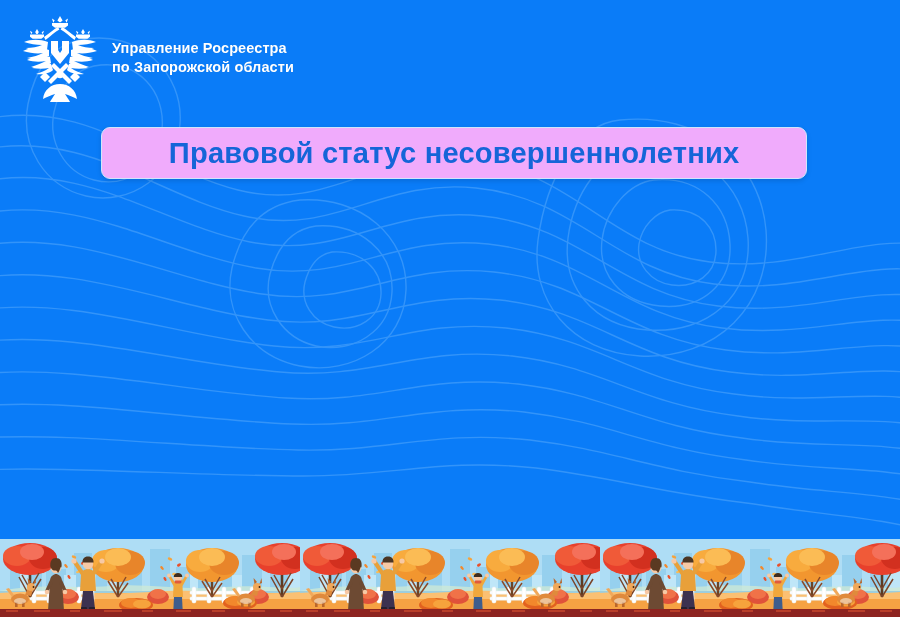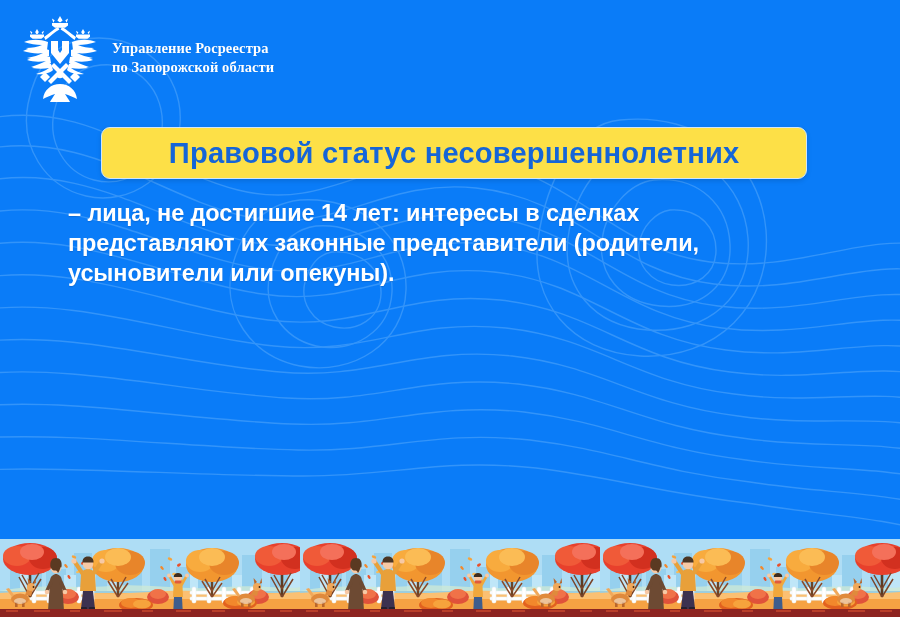--- a/index.html
+++ b/index.html
@@ -54,31 +54,30 @@
     flex: 0 0 auto;
   }
   #org-name {
     color: #ffffff;
     font-size: 14.5px;
     font-weight: bold;
     line-height: 1.34;
     letter-spacing: .1px;
     white-space: pre-line;
     text-shadow: 0 0 1px rgba(0,0,0,.12);
-    font-family: Liberation Serif, serif;
   }
 
   
   #title-banner {
     position: absolute;
     left: 101px;
     top: 127px;
     width: 704px;
     height: 50px;
-    background: #fde047;
+    background: #f0abfc;
     border: 1px solid #cfe6fb;
     border-radius: 9px;
     box-shadow: 0 2px 5px rgba(0,0,0,.13);
     display: flex;
     align-items: center;
     justify-content: center;
     z-index: 4;
   }
   #title-text {
     color: #1565d8;
@@ -199,23 +198,20 @@
     </svg>
     <div id="org-name">Управление Росреестра
 по Запорожской области</div>
   </div>
 
   <div id="title-banner">
     <div id="title-text">Правовой статус несовершеннолетних</div>
   </div>
 
   <div id="body-copy">
-    <p class="para p2">– лица, не достигшие 14 лет: интересы в сделках
-представляют их законные представители (родители,
-усыновители или опекуны).</p>
   </div>
 
   <div id="park-strip">
     <svg width="900" height="78" viewBox="0 0 900 78" aria-hidden="true">
       <defs>
 
         <g id="city-sky">
           <rect x="0" y="0" width="300" height="52" fill="#aeddf5"></rect>
 
           <g fill="#96d0ee">

